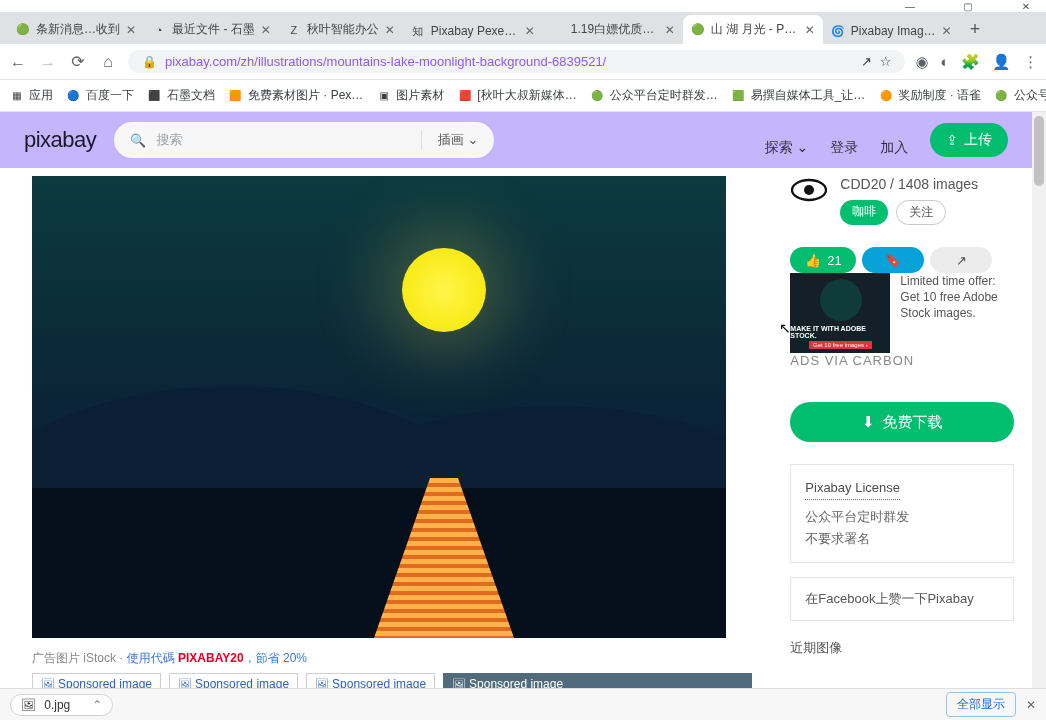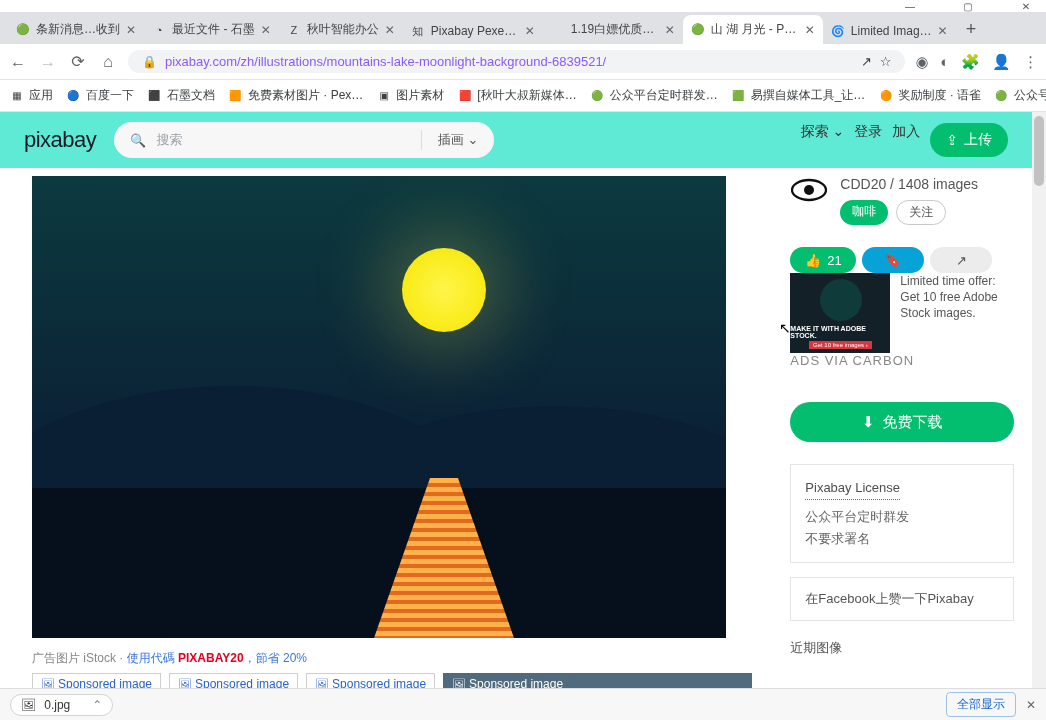--- a/index.html
+++ b/index.html
@@ -30,26 +30,26 @@
   .bm { display:flex; align-items:center; gap:5px; white-space:nowrap; cursor:default;}
   .bm .dot{width:14px;height:14px;border-radius:3px;display:flex;align-items:center;justify-content:center;font-size:10px;}
 
   
   .page-wrap { position:relative; height: calc(720px - 12px - 32px - 36px - 32px - 32px); display:flex; }
   .page-scroll { flex:1; overflow:hidden; position:relative;}
   .scrollbar { width:14px; background:#f1f1f1; position:relative;}
   .scrollbar .thumb{position:absolute; left:2px; right:2px; top:4px; height:70px; background:#c1c1c1; border-radius:6px;}
 
   
-  .pxhdr { height:56px; display:flex; align-items:center; padding:0 24px; background:#5eead4; gap:18px;}
+  .pxhdr { height:56px; display:flex; align-items:center; padding:0 24px; background:#c4b5fd; gap:18px;}
   .pxlogo { font-weight:300; font-size:22px; letter-spacing:-0.5px; color:#191b26;}
   .pxsearch { background:#f7f7f7; border-radius:999px; height:36px; display:flex; align-items:center; padding:0 16px; gap:10px; color:#9aa0a6; font-size:13px;}
   .pxsearch .sdiv{width:1px;height:20px;background:#ddd;margin:0 6px;}
   .pxhdr .grow{flex:1;}
-  .pxnav { display:flex; align-items:flex-start; gap:10px; font-size:14px; color:#333;}
+  .pxnav { display:flex; align-items:flex-end; gap:22px; font-size:14px; color:#333;}
   .pxnav span{cursor:default;}
   .btn-upload { background:#02be6e; color:#fff; border-radius:999px; padding:8px 16px; display:flex; align-items:center; gap:6px; font-size:14px;}
 
   
   .content { display:flex; padding:8px 18px 0 32px; gap:38px;}
   .main-col { width:760px;}
   .side-col { width:236px; font-size:13px;}
   .hero { width:694px; height:462px; background:linear-gradient(#0c3a3f,#0b2236 55%,#06111f); position:relative; overflow:hidden;}
   .moon{position:absolute; width:84px;height:84px; border-radius:50%; background:radial-gradient(circle,#fff54a,#f6e600); left:370px; top:72px; box-shadow:0 0 70px 18px rgba(255,240,80,.25);}
   .mtnL{position:absolute;left:-60px;top:210px;width:520px;height:240px;background:#0a1f33;border-radius:50% 50% 0 0 / 55% 55% 0 0;}
@@ -138,21 +138,21 @@
       <span class="t-title">1.19白嫖优质资…</span>
       <span class="t-close">✕</span>
     </div>
   <div class="tab active">
       <span class="t-ico">🟢</span>
       <span class="t-title">山 湖 月光 - Pix…</span>
       <span class="t-close">✕</span>
     </div>
   <div class="tab">
       <span class="t-ico">🌀</span>
-      <span class="t-title">Limited Imag…</span>
+      <span class="t-title">Pixabay Imag…</span>
       <span class="t-close">✕</span>
     </div>
   <div class="newtab">+</div>
 </div>
 
 <div class="addrbar">
   <span class="nav-ico">←</span>
   <span class="nav-ico" style="opacity:.4">→</span>
   <span class="nav-ico">⟳</span>
   <span class="nav-ico">⌂</span>

